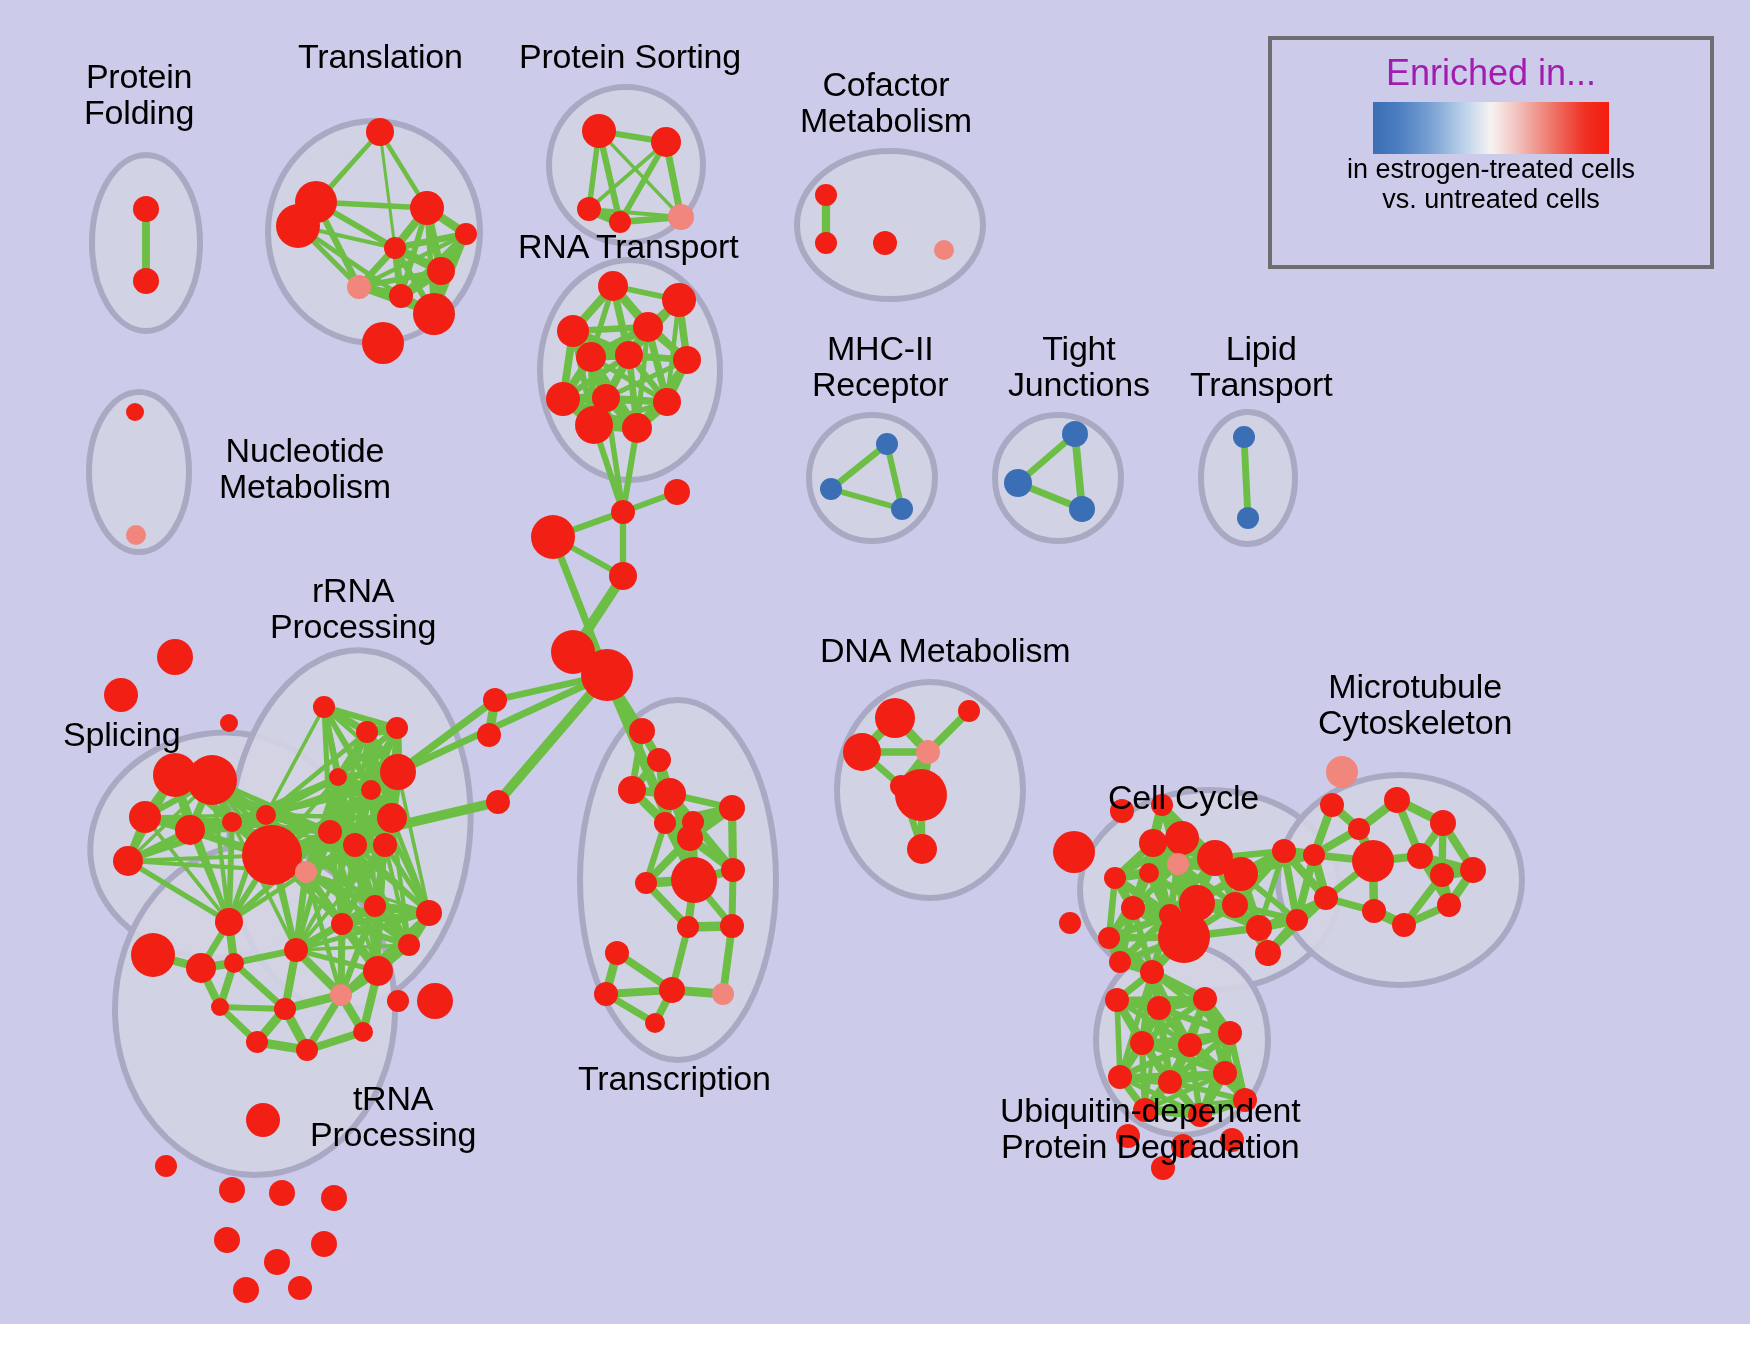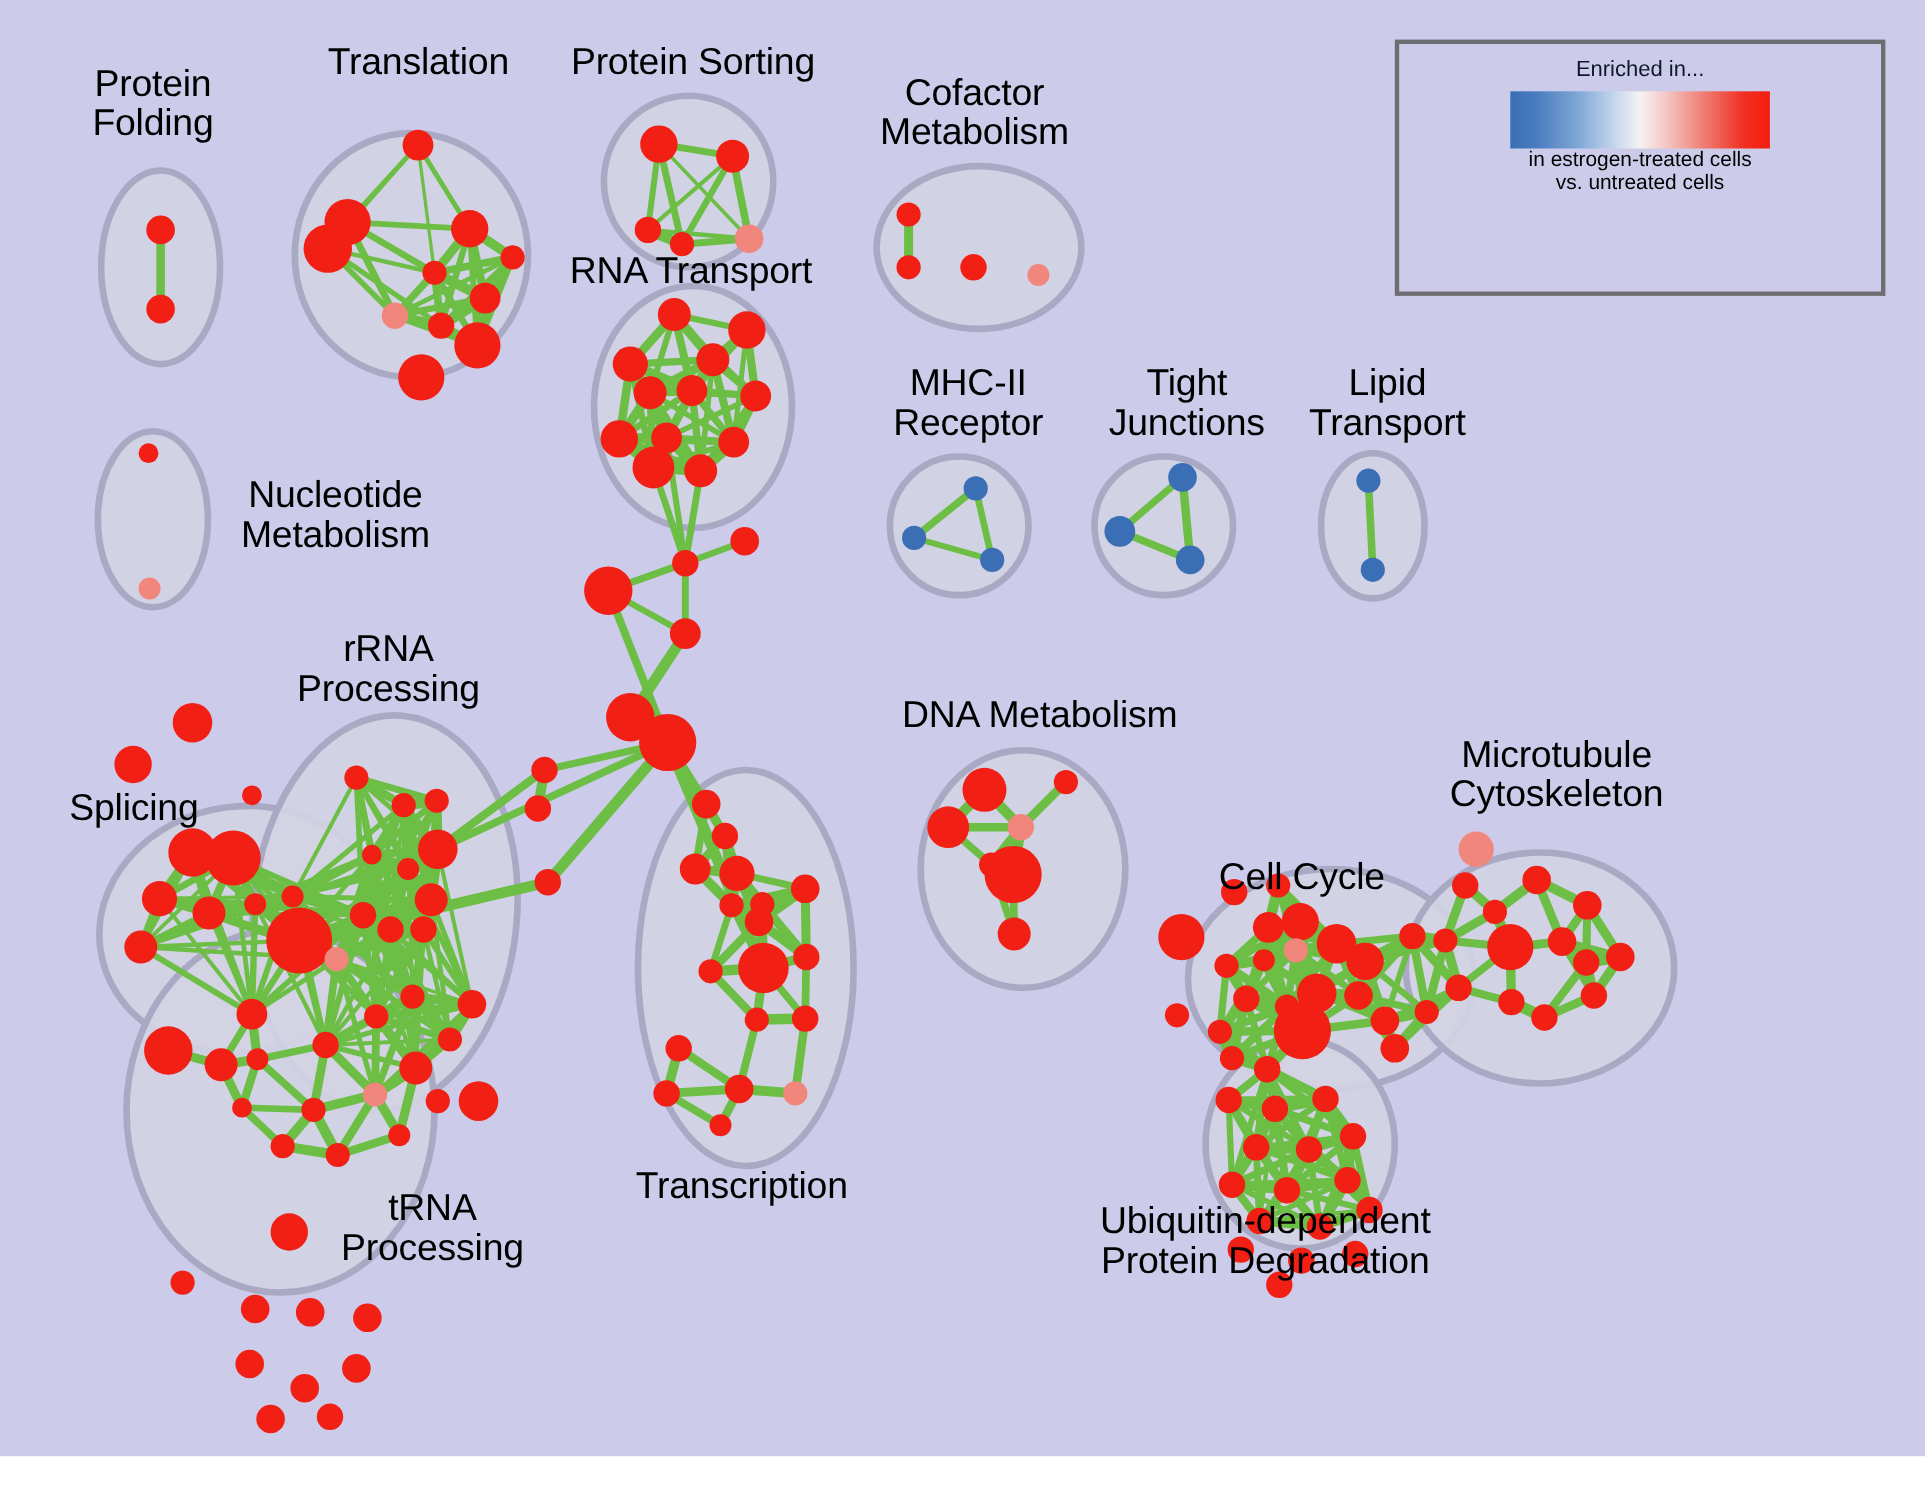--- a/index.html
+++ b/index.html
@@ -55,41 +55,41 @@
     height: 233px;
     border: 4px solid #6e6e72;
     background: #ccccea;
     box-sizing: border-box;
     display: flex;
     flex-direction: column;
     align-items: center;
     padding-top: 12px;
   }
   #legend-title {
-    font-size: 20px;
-    color: #0f172a;
+    font-size: 36px;
+    color: #a21caf;
     margin-bottom: 8px;
   }
   #legend-gradient {
     width: 236px;
     height: 52px;
     background: linear-gradient(to right,
        #3a6fb5 0%, #4a7cc0 10%, #7ba3d4 25%, #c3d6ec 40%,
        #f6f2f2 50%, #f3c7c4 60%, #ee7b70 75%, #f02f22 90%, #f51d0e 100%);
   }
   #legend-ends {
     width: 300px;
     display: flex;
     justify-content: space-between;
     font-size: 32px;
     color: #000;
     margin-top: 2px;
   }
   #legend-sub1, #legend-sub2 {
-    font-size: 19px;
+    font-size: 27px;
     color: #000;
     line-height: 1.12;
   }
 </style>
 </head>
 <body>
 
 <div id="figure-root">
 
   <svg id="network-svg" viewBox="0 0 1750 1360" preserveAspectRatio="none">

